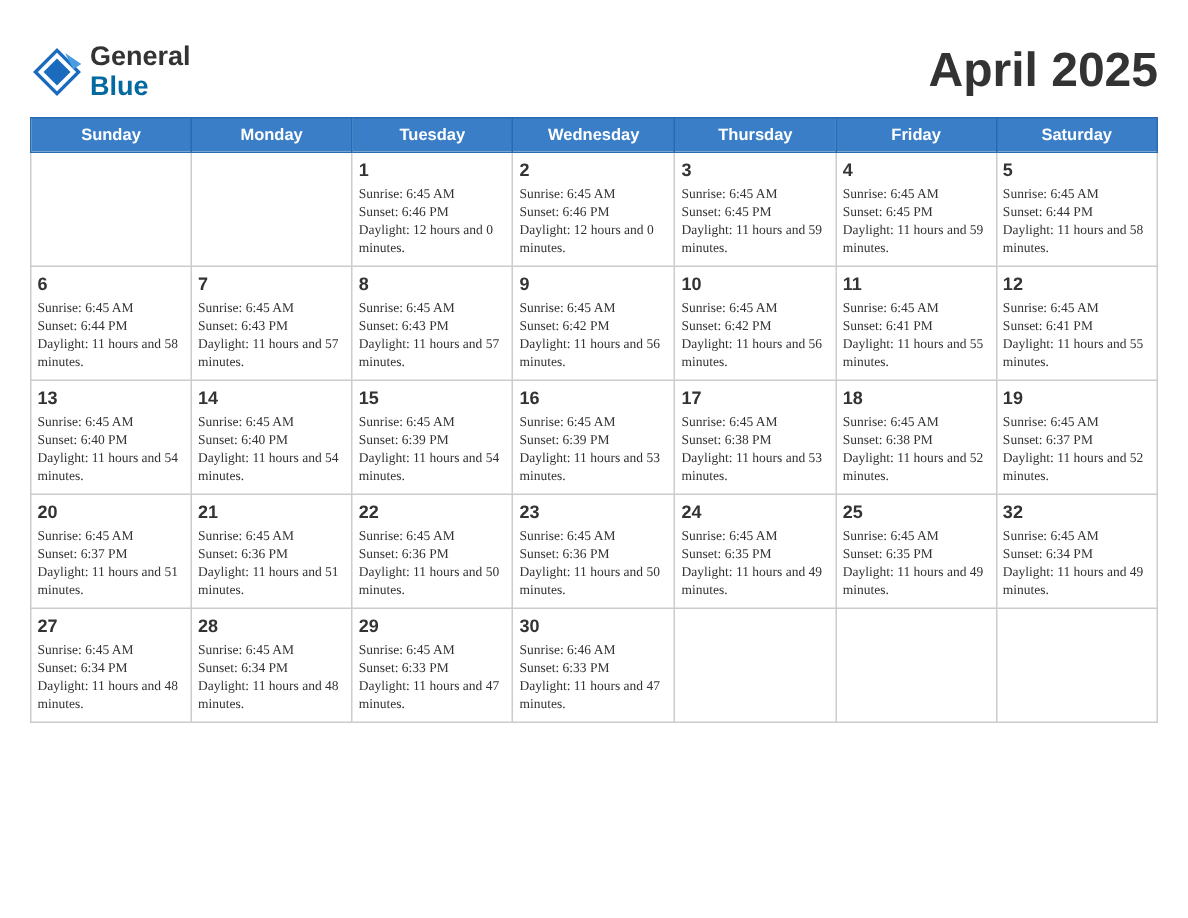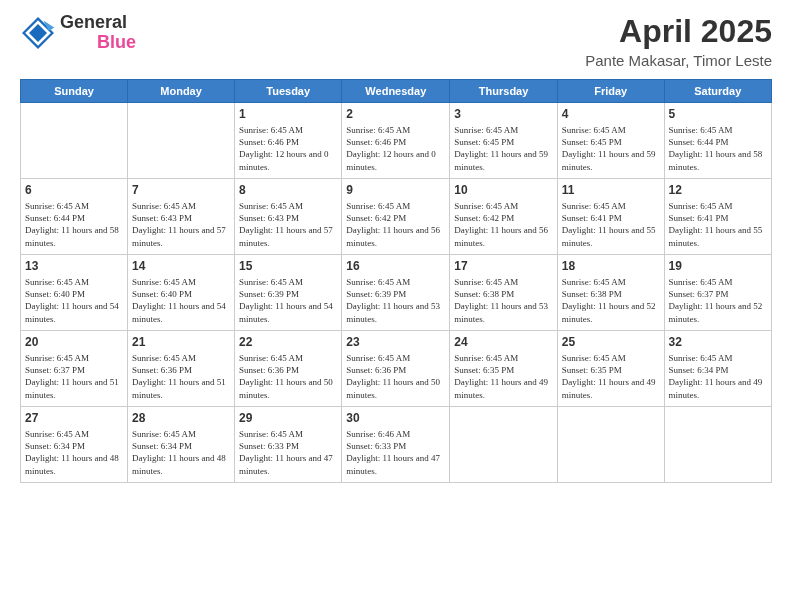--- a/index.html
+++ b/index.html
@@ -7,41 +7,41 @@
       font-family: Arial, sans-serif;
       background: #fff;
       width: 792px;
       height: 612px;
       overflow: hidden;
     }
     .page {
       width: 792px;
       height: 612px;
       background: #fff;
-      padding: 13px 20px 10px 20px;
+      padding: 28px 20px 10px 20px;
     }
     .header {
       display: flex;
       justify-content: space-between;
       align-items: flex-start;
       margin-bottom: 10px;
     }
     .logo {
       display: flex;
       align-items: center;
     }
     .logo-text {
       display: flex;
       flex-direction: column;
       font-size: 18px;
       font-weight: bold;
       line-height: 1.1;
     }
     .logo-general { color: #333; }
-    .logo-blue { color: #ec4899; margin-left: 37px; }
+    .logo-blue { color: #0369a1; }
     .logo-icon {
       width: 36px;
       height: 36px;
       margin-right: 4px;
     }
     .title-area {
       text-align: right;
     }
     .month-title {
       font-size: 32px;
@@ -108,21 +108,20 @@
         <polygon points="20,10 30,20 20,30 10,20" fill="#1a6bbd"></polygon>
         <polygon points="26,6 38,14 32,18" fill="#4a9de0"></polygon>
       </svg>
       <div class="logo-text">
         <span class="logo-general">General</span>
         <span class="logo-blue">Blue</span>
       </div>
     </div>
     <div class="title-area">
       <div class="month-title">April 2025</div>
-      <div class="location-title">Pante Makasar, Timor Leste</div>
     </div>
   </div>
 
   <table class="calendar">
     <thead>
       <tr>
         <th>Sunday</th>
         <th>Monday</th>
         <th>Tuesday</th>
         <th>Wednesday</th>

